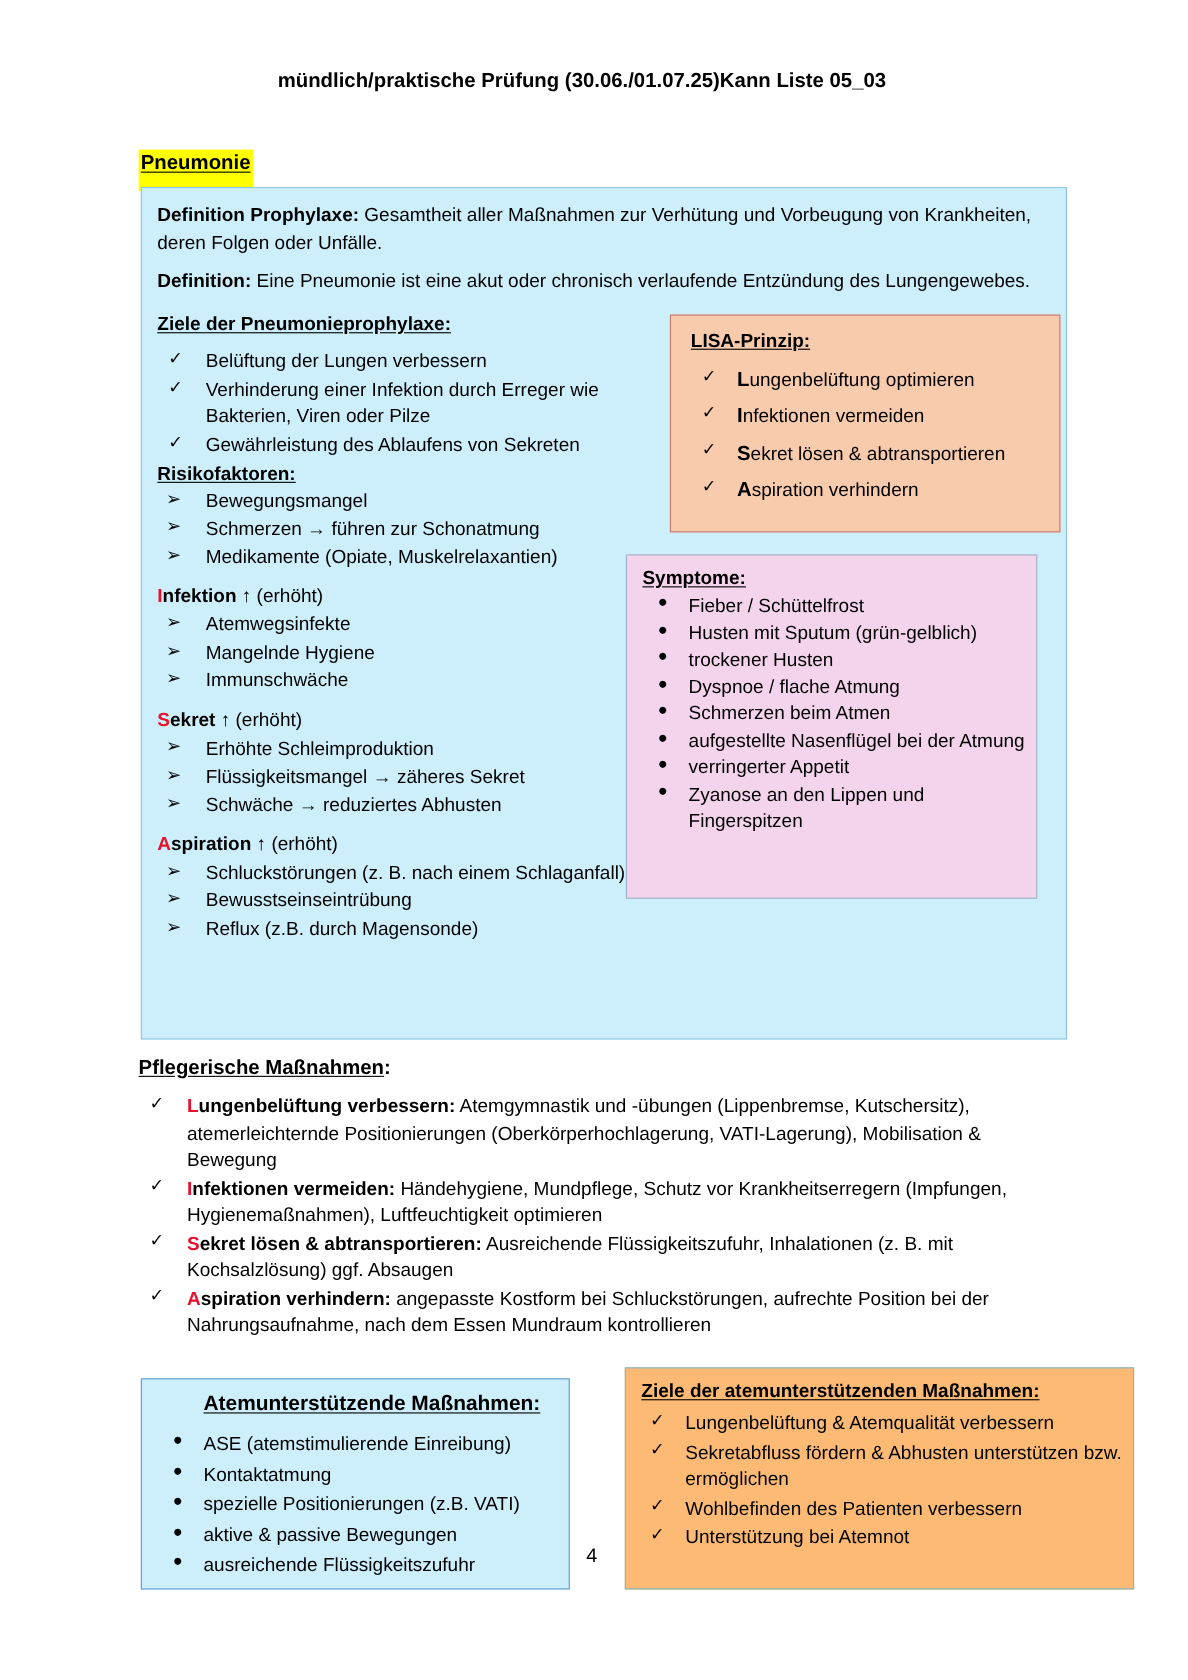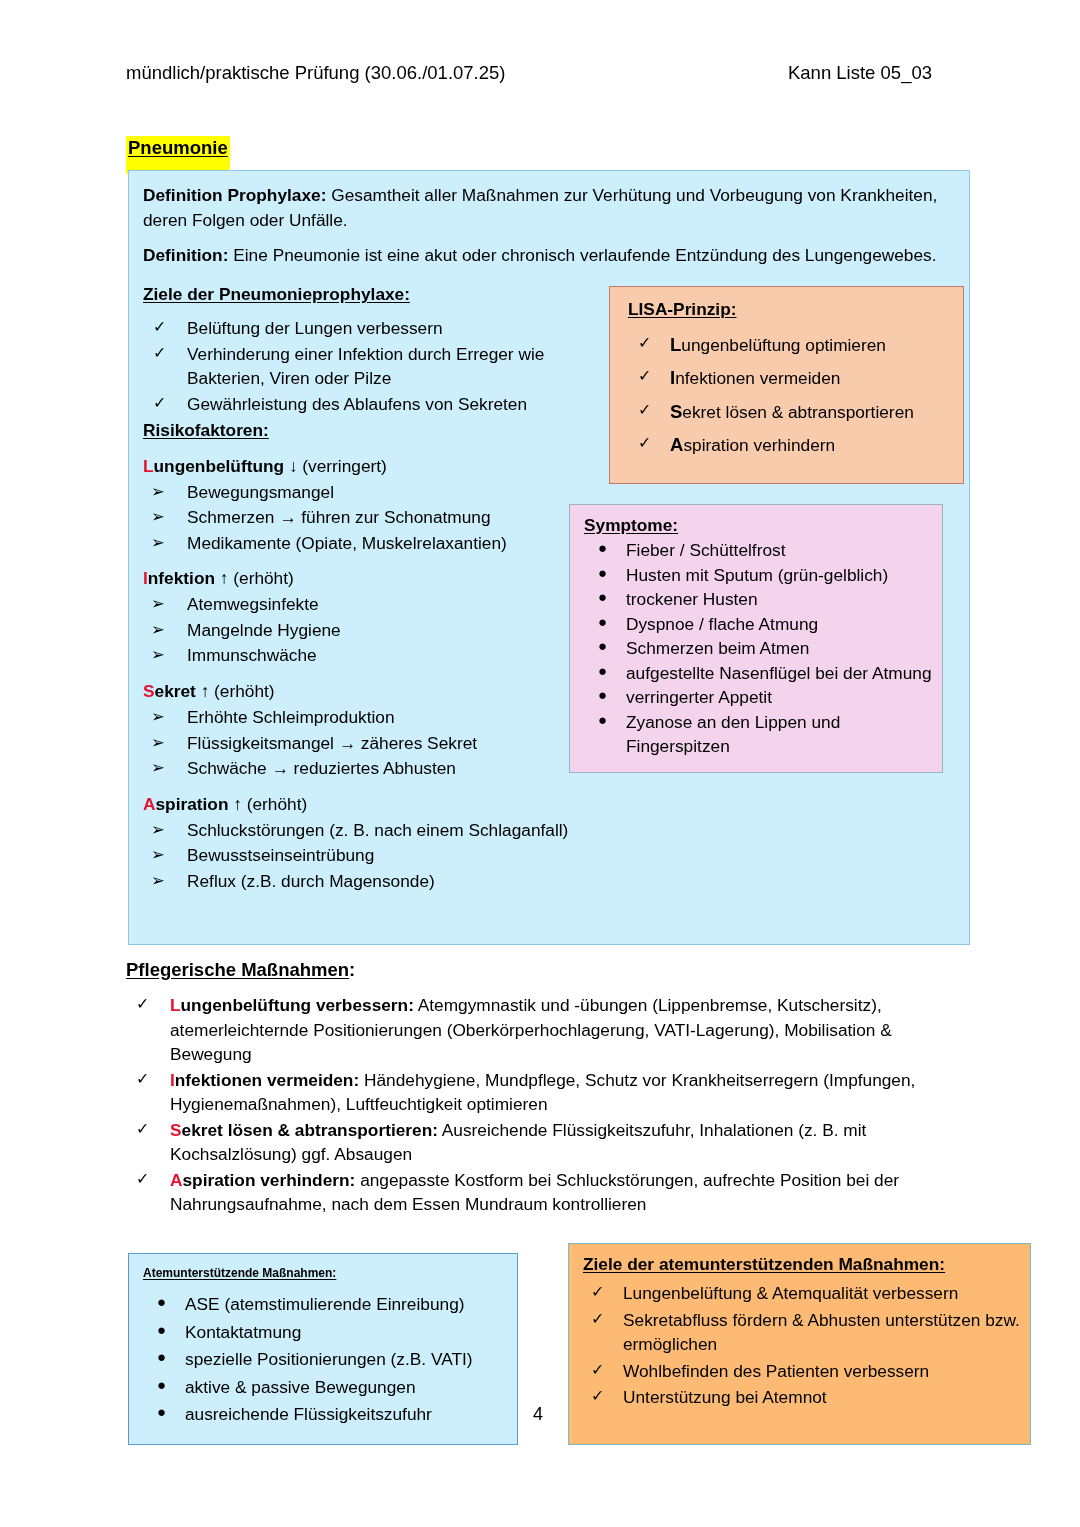--- a/index.html
+++ b/index.html
@@ -23,23 +23,23 @@
     box-sizing: border-box;
   }
 
   
   .header {
     position: absolute;
     top: 62px;
     left: 126px;
     width: 828px;
     display: flex;
-    justify-content: space-between;
+    justify-content: center;
     align-items: baseline;
-    font-weight: normal;
+    font-weight: bold;
     font-size: 18.5px;
   }
   .header-right { padding-right: 22px; }
 
   
   .pneumonie-title {
     position: absolute;
     top: 136px;
     left: 126px;
     font-weight: bold;
@@ -131,21 +131,21 @@
   }
   .lisa-box ul.lst { margin-top: 12px; }
   .lisa-box .cap { font-weight: bold; font-size: 18.5px; }
 
   
   .symptome-box {
     position: absolute;
     top: 504px;
     left: 569px;
     width: 374px;
-    height: 269px;
+    height: 313px;
     background: #F3D4EC;
     border: 1px solid #9DB2C4;
     box-sizing: border-box;
     padding: 10px 8px 0 14px;
   }
   .symptome-box .u-head { font-size: 17.3px; }
   .symptome-box ul.lst { margin-top: 2px; }
   .symptome-box ul.lst li { margin-bottom: 0px; }
 
   
@@ -175,21 +175,21 @@
     position: absolute;
     top: 1253px;
     left: 128px;
     width: 390px;
     height: 192px;
     background: #CDEEFB;
     border: 1px solid #5B9BD5;
     box-sizing: border-box;
     padding: 12px 8px 0 14px;
   }
-  .atem-box .u-head { font-size: 12px; }
+  .atem-box .u-head { font-size: 19px; margin-left: 42px; }
   .atem-box ul.lst { margin-top: 12px; }
   .atem-box ul.lst li { margin-bottom: 3px; }
 
   .ziele-box {
     position: absolute;
     top: 1243px;
     left: 568px;
     width: 463px;
     height: 202px;
     background: #fdba74;
@@ -233,21 +233,20 @@
       <div class="left-col">
         <div class="u-head" style="margin-bottom:9px;">Ziele der Pneumonieprophylaxe:</div>
         <ul class="lst">
           <li><span class="mk">✓</span><span>Belüftung der Lungen verbessern</span></li>
           <li><span class="mk">✓</span><span>Verhinderung einer Infektion durch Erreger wie Bakterien, Viren oder Pilze</span></li>
           <li><span class="mk">✓</span><span>Gewährleistung des Ablaufens von Sekreten</span></li>
         </ul>
 
         <div class="u-head" style="">Risikofaktoren:</div>
 
-        <div class="risk-head"><span class="redcap">L</span><span>ungenbelüftung </span><span>↓</span><span class="nrm"> (verringert)</span></div>
         <ul class="lst arrow">
           <li><span class="mk">➢</span><span>Bewegungsmangel</span></li>
           <li><span class="mk">➢</span><span>Schmerzen → führen zur Schonatmung</span></li>
           <li><span class="mk">➢</span><span>Medikamente (Opiate, Muskelrelaxantien)</span></li>
         </ul>
 
         <div class="risk-head"><span class="redcap">I</span><span>nfektion </span><span>↑</span><span class="nrm"> (erhöht)</span></div>
         <ul class="lst arrow">
           <li><span class="mk">➢</span><span>Atemwegsinfekte</span></li>
           <li><span class="mk">➢</span><span>Mangelnde Hygiene</span></li>

